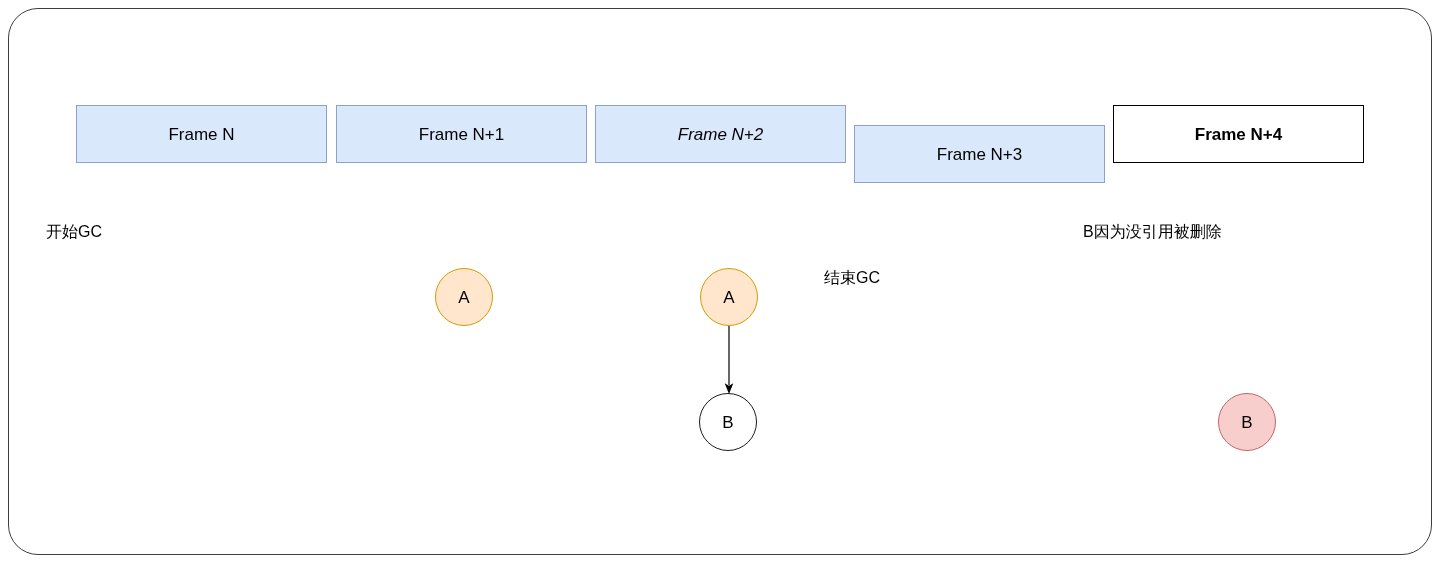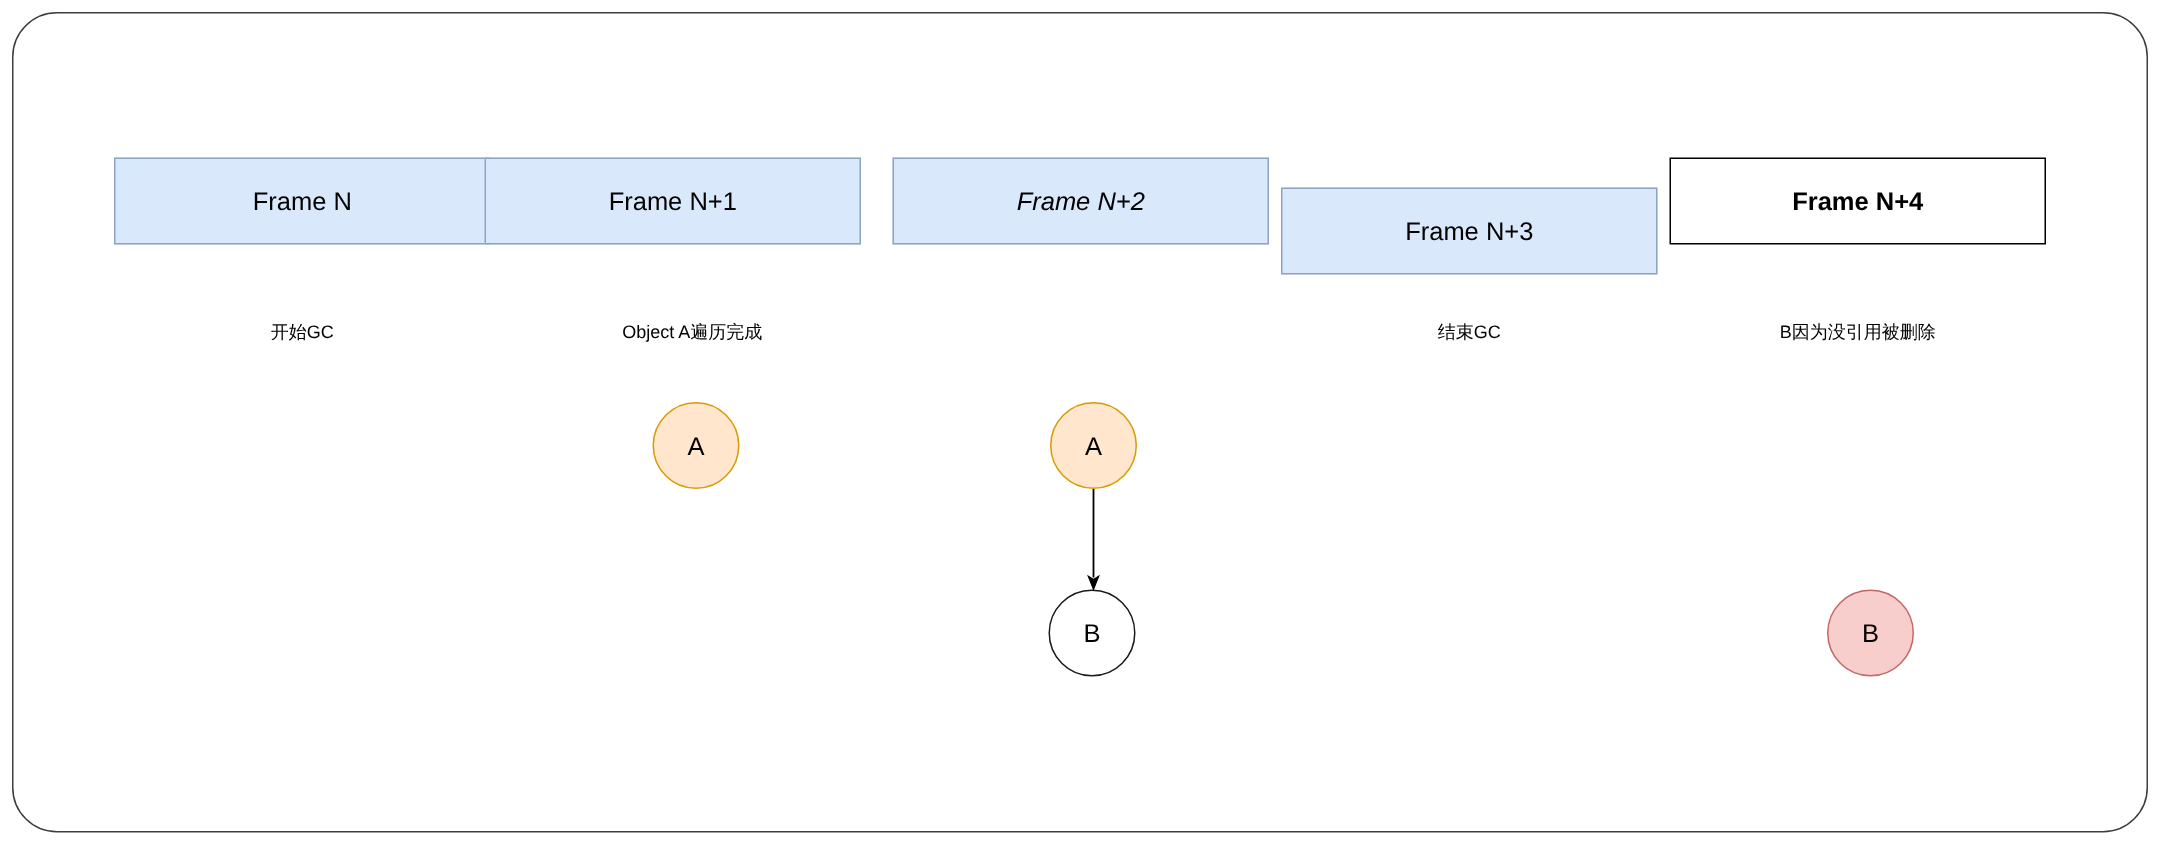--- a/index.html
+++ b/index.html
@@ -44,38 +44,38 @@
   }
   .frame.blue {
     background: var(--frame-blue-fill, #dae8fc);
     border: 1px solid var(--frame-blue-stroke, #8ca3c7);
   }
   .frame.white {
     background: var(--frame-white-fill, #ffffff);
     border: 1.5px solid var(--frame-white-stroke, #000000);
   }
   .frame-1 { left: 67px; }
-  .frame-2 { left: 314px; }
+  .frame-2 { left: 327px; }
   .frame-3 { left: 586px; font-style: italic; }
   .frame-4 { left: 845px; margin-top: 20px; }
   .frame-5 { left: 1104px; font-weight: bold; }
 
   .caption {
     position: absolute;
-    top: 202px;
+    top: 212px;
     width: 311px;
-    text-align: center;
-    font-size: 12px;
+    text-align: left;
+    font-size: 16px;
     line-height: 21px;
     white-space: nowrap;
   }
   .caption-1 { left: 37px; }
   .caption-2 { left: 297px; }
   .caption-3 { left: 556px; }
-  .caption-4 { left: 815px; }
+  .caption-4 { left: 815px; margin-top: 46px; }
   .caption-5 { left: 1074px; }
 
   .node {
     position: absolute;
     width: 58px;
     height: 58px;
     box-sizing: border-box;
     border-radius: 50%;
     display: flex;
     align-items: center;
@@ -124,21 +124,20 @@
       <span>Frame N+2</span>
     </div>
     <div class="frame blue frame-4">
       <span>Frame N+3</span>
     </div>
     <div class="frame white frame-5">
       <span>Frame N+4</span>
     </div>
 
     <div class="caption caption-1">开始GC</div>
-    <div class="caption caption-2">Object A遍历完成</div>
     <div class="caption caption-4">结束GC</div>
     <div class="caption caption-5">B因为没引用被删除</div>
 
     <div class="node orange node-a1">
       <span>A</span>
     </div>
     <div class="node orange node-a2">
       <span>A</span>
     </div>
     <div class="node white-node node-b2">

